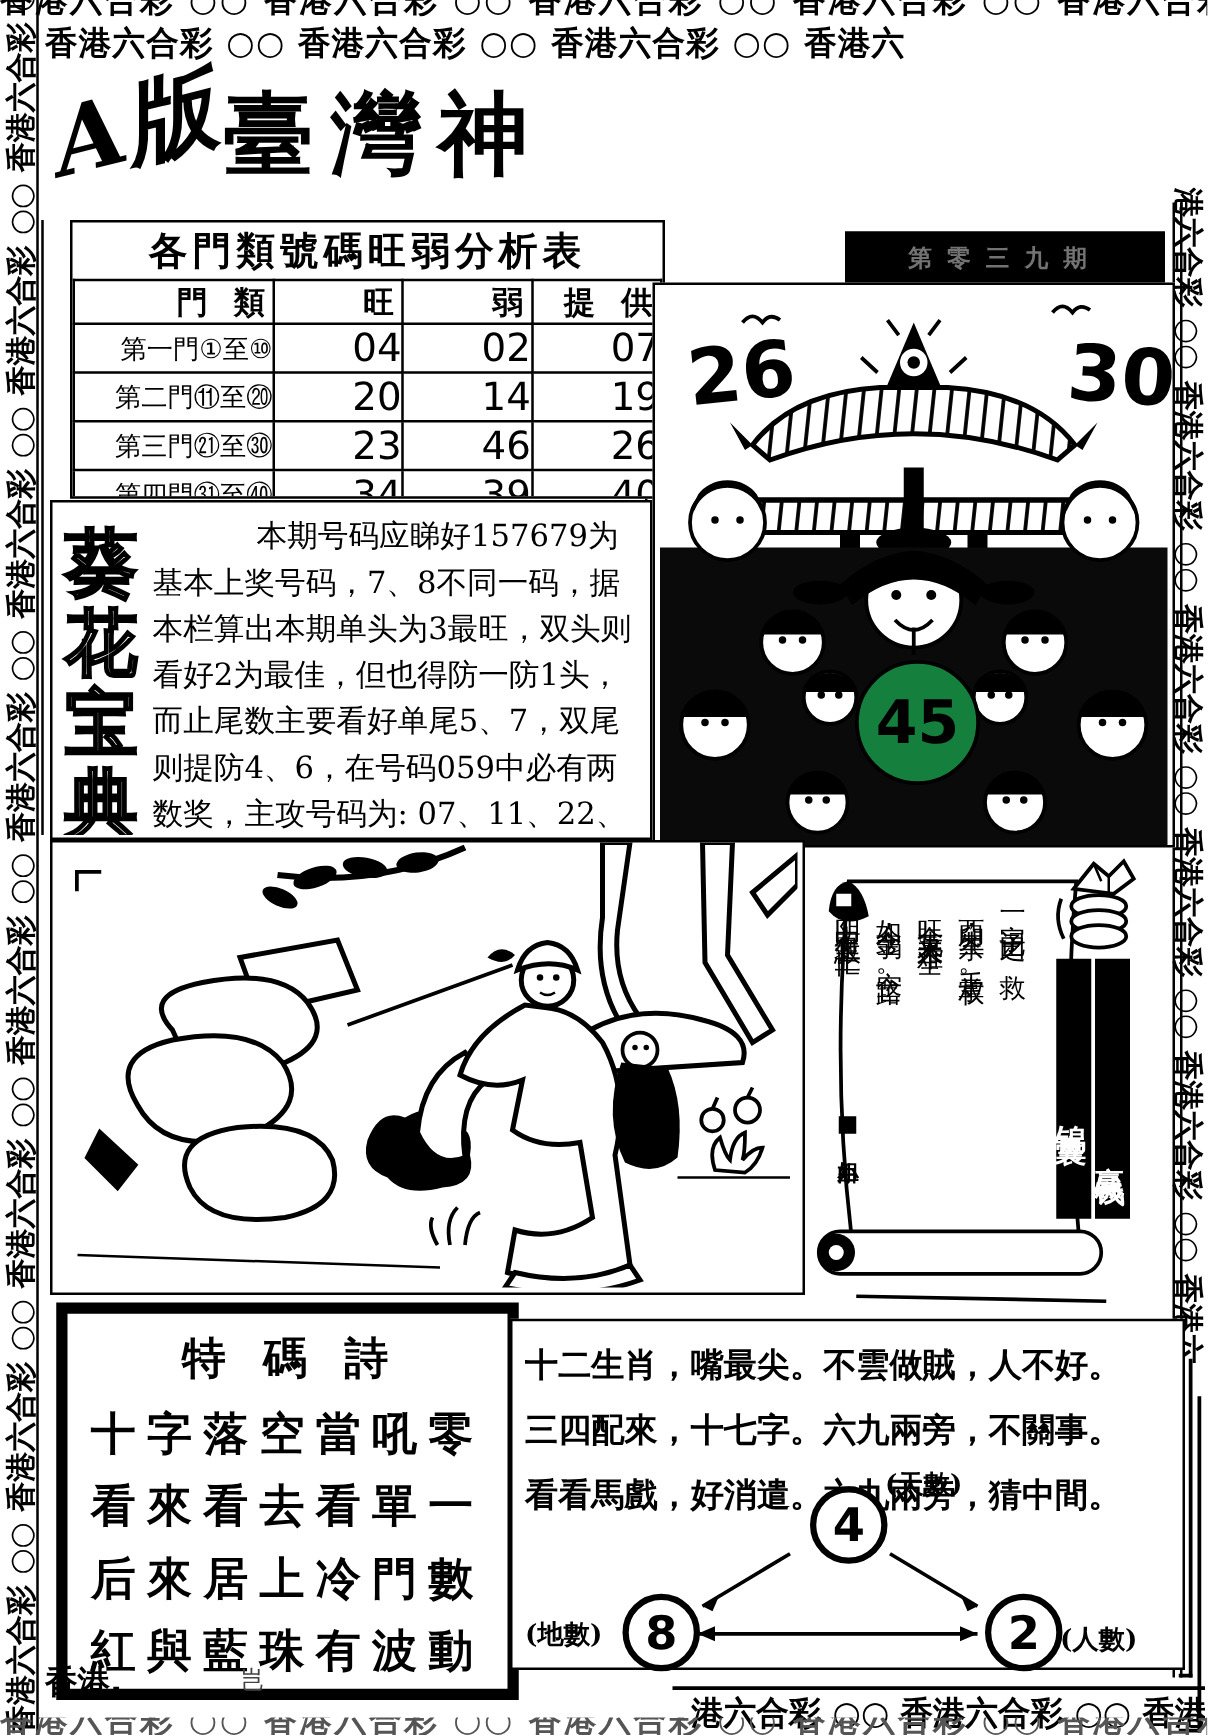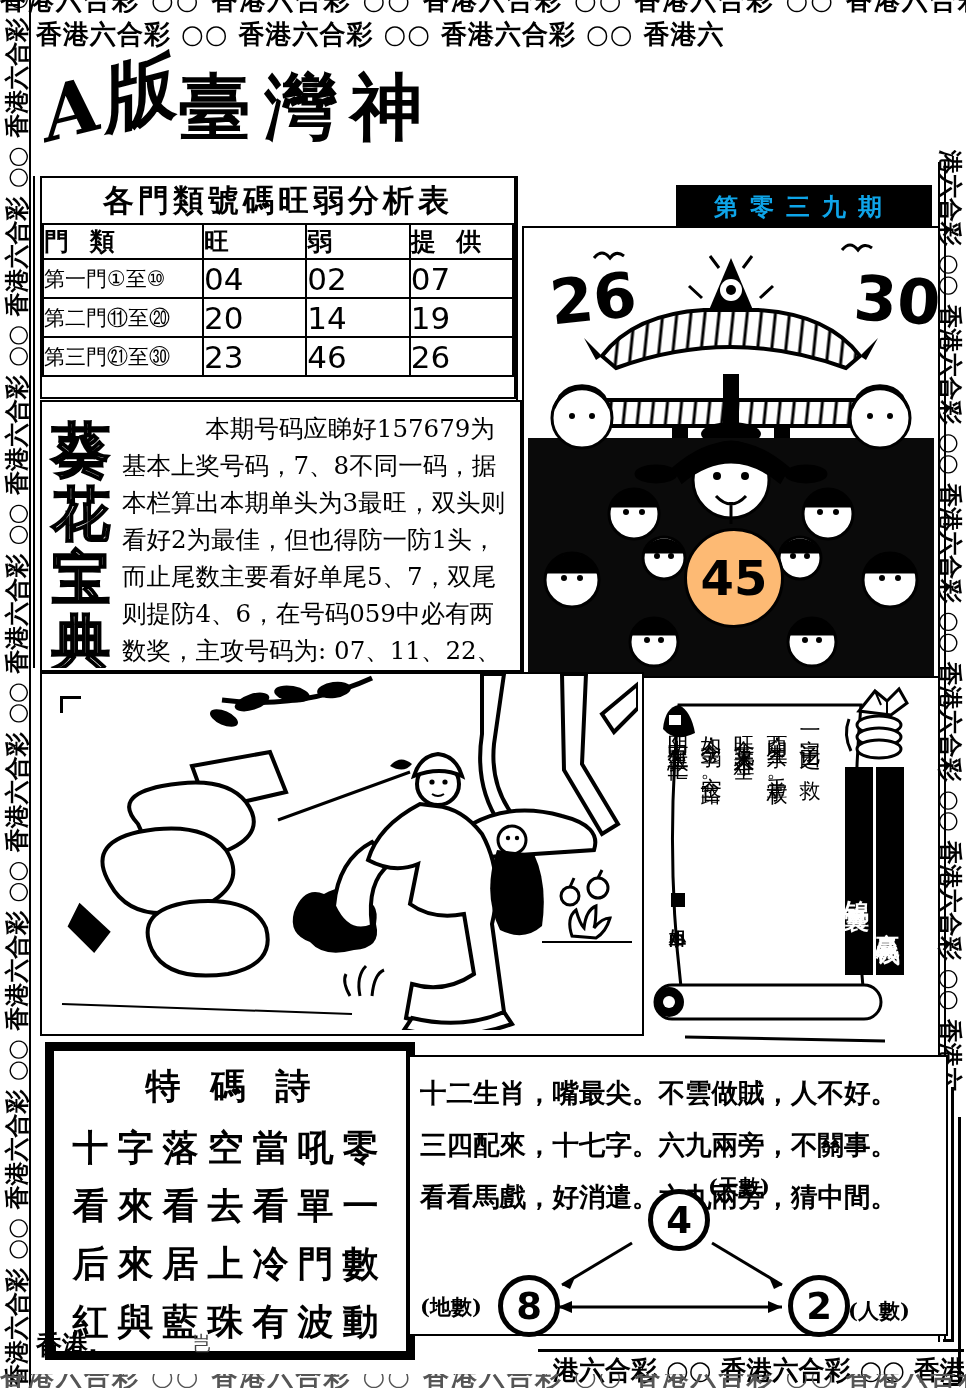--- a/index.html
+++ b/index.html
@@ -19,40 +19,40 @@
   .vline{position:absolute;width:0;border-left:2px solid #000;}
 
   
   #masthead{top:52px;left:42px;width:480px;height:118px;}
   #edition{display:inline-block;font-size:74px;font-weight:900;font-style:italic;
            transform:rotate(-14deg);font-family:"DejaVu Serif",serif;}
   #main-title{display:inline-block;font-size:72px;font-weight:700;letter-spacing:14px;
               font-family:"DejaVu Serif",serif;vertical-align:top;line-height:110px;}
 
   
-  #table-box{top:176px;left:40px;width:472px;height:219px;border:2px solid #000;overflow:hidden;background:#fff;}
+  #table-box{top:176px;left:56px;width:472px;height:219px;border:2px solid #000;overflow:hidden;background:#fff;}
   #table-box .t-title{font-size:31px;font-weight:900;text-align:center;letter-spacing:4px;
                       padding:2px 0 1px 0;font-family:"DejaVu Serif",serif;}
   #table-box table{width:100%;border-collapse:collapse;table-layout:fixed;}
-  #table-box th,#table-box td{border:2px solid #000;text-align:left;padding:0;}
+  #table-box th,#table-box td{border:2px solid #000;text-align:right;padding:0;}
   #table-box th{font-size:25px;font-weight:700;height:33px;letter-spacing:6px;}
   #table-box td{height:37px;}
   #table-box td.cat{font-size:21px;font-weight:400;letter-spacing:0;}
   #table-box td.num{font-size:31px;font-family:"DejaVu Sans",sans-serif;}
   #table-box col.c0{width:160px;}
 
   
-  #issue-banner{top:185px;left:676px;width:256px;height:43px;background:#000;color:#0ea5e9;
-                display:flex;align-items:center;justify-content:center;font-size:24px;
+  #issue-banner{top:185px;left:676px;width:256px;height:43px;background:#000;color:#737373;
+                display:flex;align-items:center;justify-content:center;font-size:19px;
                 font-weight:900;letter-spacing:12px;font-family:"DejaVu Serif",serif;}
   #deity-box{top:226px;left:522px;width:414px;height:448px;border:2px solid #000;background:#fff;overflow:hidden;}
   .big-num{position:absolute;font-size:62px;font-weight:900;font-family:"DejaVu Sans",sans-serif;}
   #num-left{top:34px;left:26px;transform:rotate(-6deg);}
   #num-right{top:36px;left:330px;transform:rotate(4deg);}
-  #num-center{top:300px;left:160px;width:94px;height:94px;background:#fdba74;border:3px solid #000;
+  #num-center{top:300px;left:160px;width:94px;height:94px;background:#15803d;border:3px solid #000;
               border-radius:50%;display:flex;align-items:center;justify-content:center;
               font-size:48px;font-weight:900;}
 
   
   #kuihua-box{top:400px;left:40px;width:478px;height:268px;border:2px solid #000;background:#fff;
               display:flex;overflow:hidden;}
   #kuihua-title{width:78px;flex:0 0 78px;padding-top:10px;}
   #kuihua-text{flex:1;font-size:24.5px;line-height:37px;padding:8px 10px 0 2px;
                text-indent:3.4em;font-family:"DejaVu Serif",serif;}
 
@@ -158,20 +158,26 @@
           <td class="num">20</td>
           <td class="num">14</td>
           <td class="num">19</td>
         </tr>
         <tr>
           <td class="cat">第三門㉑至㉚</td>
           <td class="num">23</td>
           <td class="num">46</td>
           <td class="num">26</td>
         </tr>
+        <tr>
+          <td class="cat">第四門㉛至㊵</td>
+          <td class="num">34</td>
+          <td class="num">39</td>
+          <td class="num">40</td>
+        </tr>
 
       </tbody>
     </table>
   </div>
 
   <div class="abs" id="issue-banner">第零三九期</div>
 
   <div class="abs" id="deity-box">
     <svg width="414" height="448" viewBox="0 0 414 448">
       <defs>

